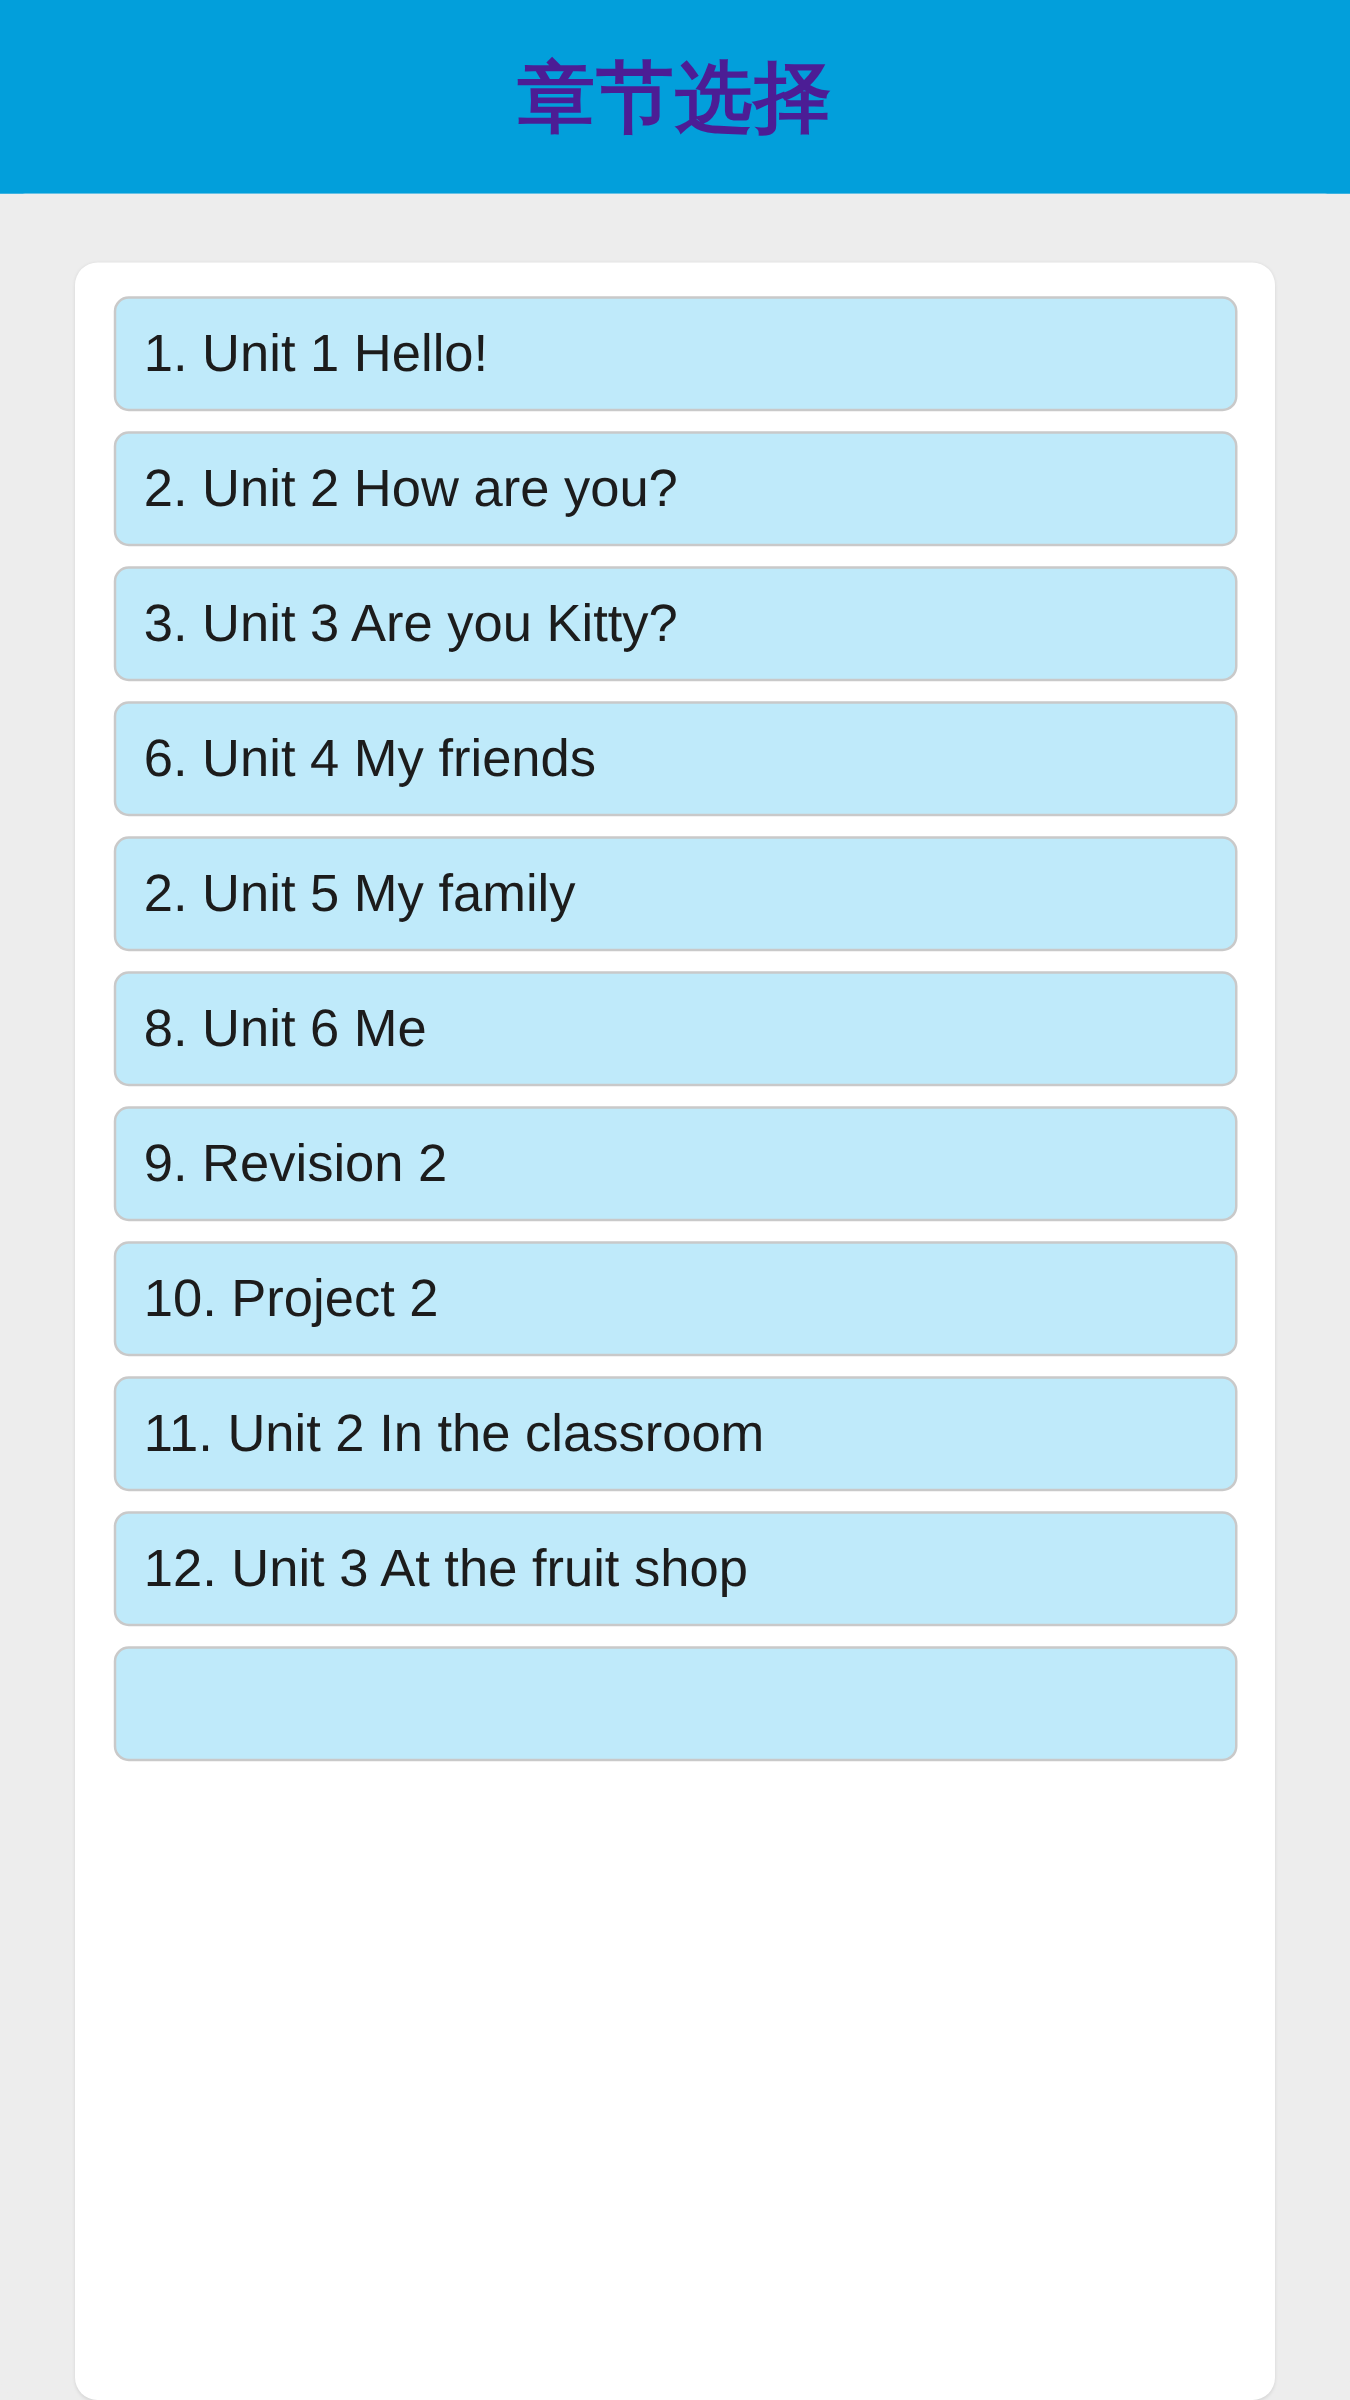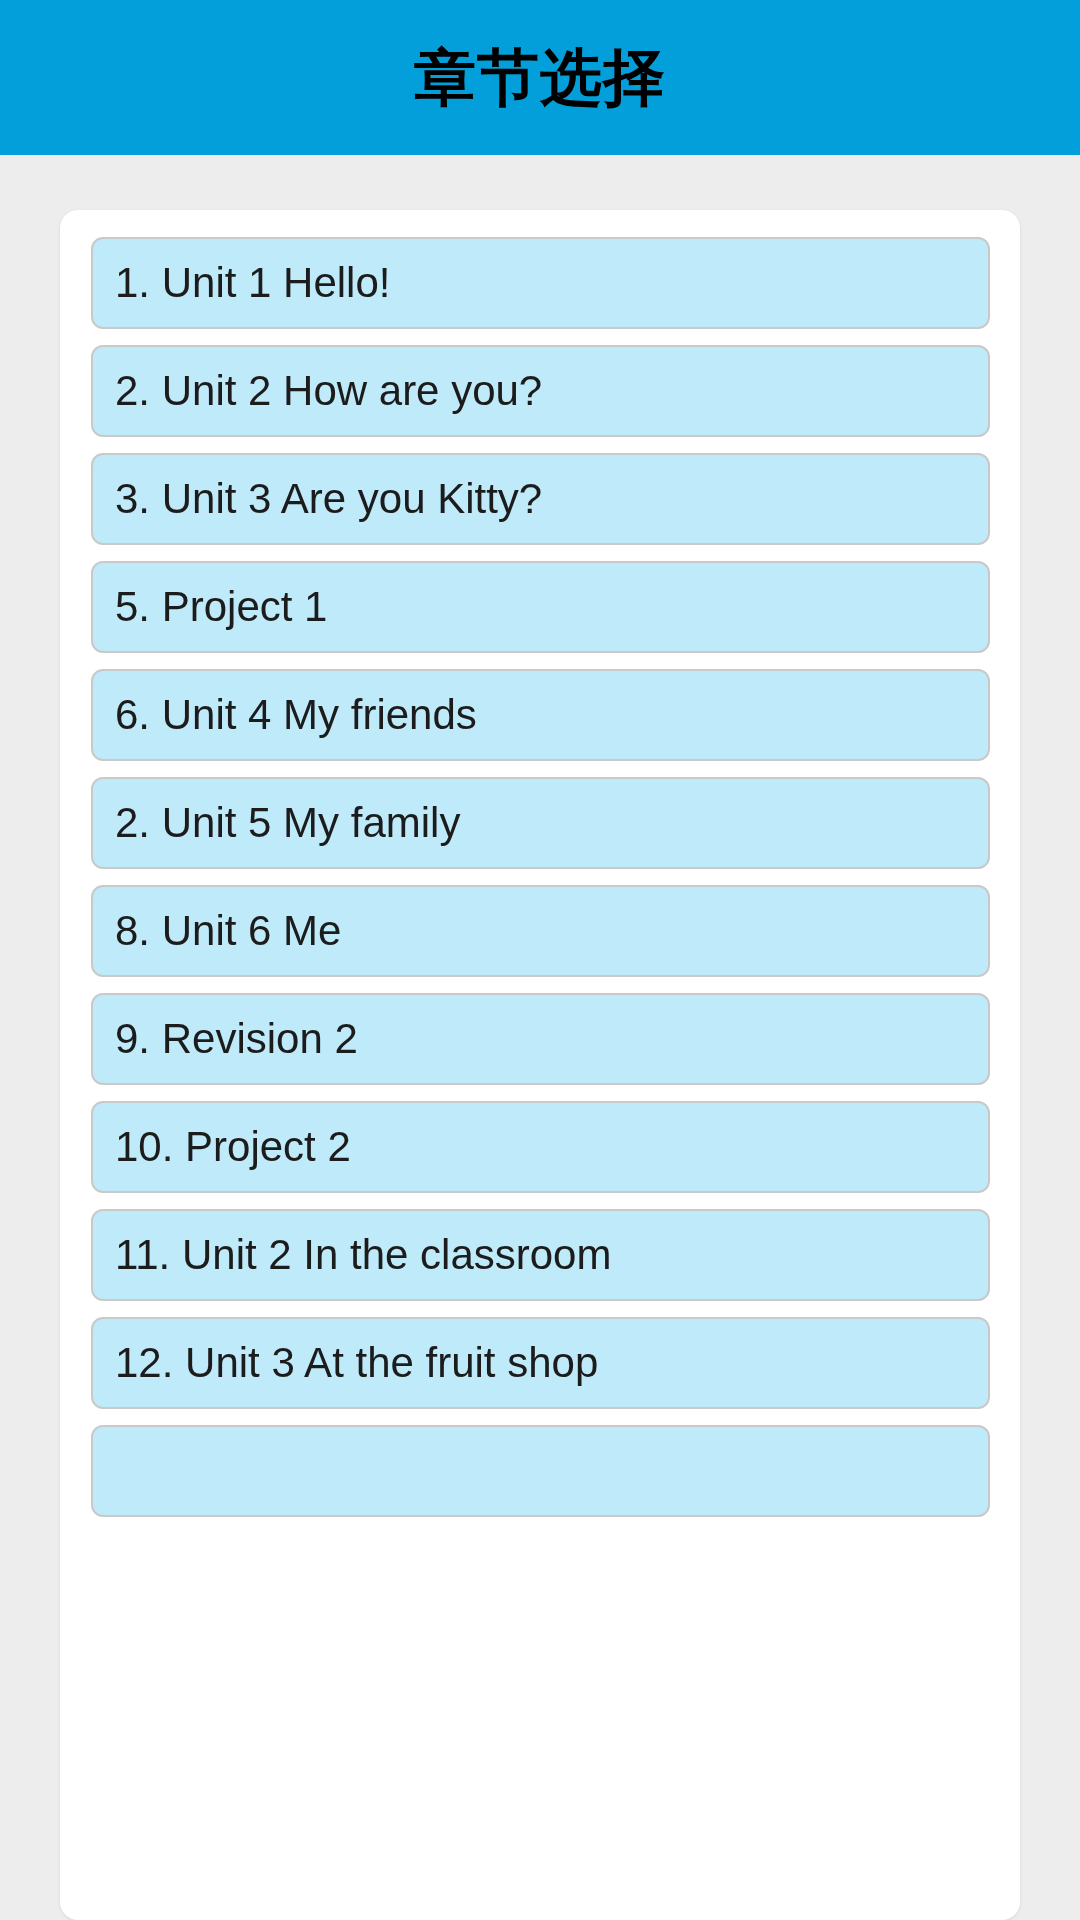--- a/index.html
+++ b/index.html
@@ -29,21 +29,21 @@
     width: 1080px;
     height: 155px;
     background: #029fdb;
     display: flex;
     align-items: center;
     justify-content: center;
     flex: 0 0 155px;
   }
 
   .app-header .title {
-    color: #000000;
+    color: #4c1d95;
     font-size: 62px;
     line-height: 1;
     font-weight: 700;
     letter-spacing: 1px;
     text-align: center;
     font-family: "DejaVu Sans", "Liberation Sans", sans-serif;
   }
 
   
   .content {
@@ -102,21 +102,20 @@
   <div class="app-header">
     <div class="title">章节选择</div>
   </div>
 
   <div class="content">
     <div class="chapter-card">
       <div class="chapter-list" id="chapter-list">
           <button class="chapter-item">1. Unit 1 Hello!</button>
           <button class="chapter-item">2. Unit 2 How are you?</button>
           <button class="chapter-item">3. Unit 3 Are you Kitty?</button>
-          <button class="chapter-item">5. Project 1</button>
           <button class="chapter-item">6. Unit 4 My friends</button>
           <button class="chapter-item">2. Unit 5 My family</button>
           <button class="chapter-item">8. Unit 6 Me</button>
           <button class="chapter-item">9. Revision 2</button>
           <button class="chapter-item">10. Project 2</button>
           <button class="chapter-item">11. Unit 2 In the classroom</button>
           <button class="chapter-item">12. Unit 3 At the fruit shop</button>
           <button class="chapter-item"></button>
         </div>
     </div>

